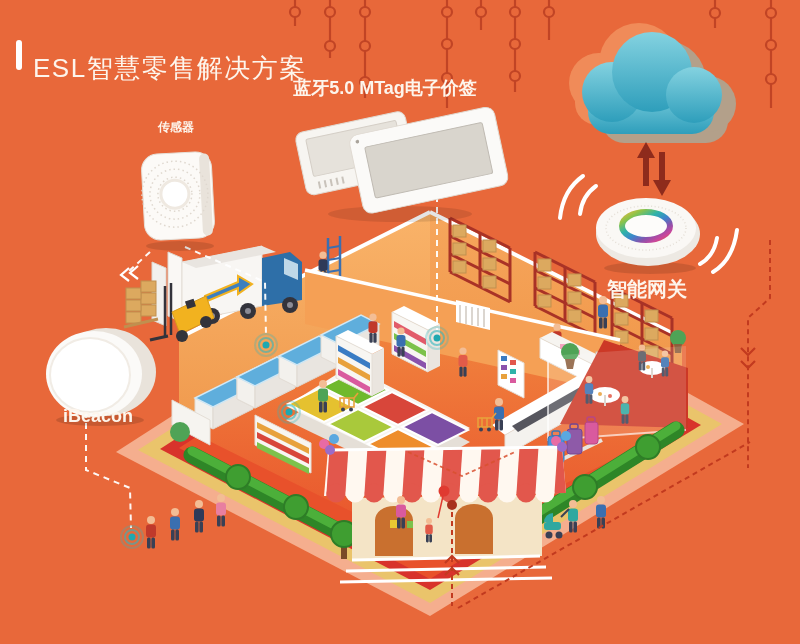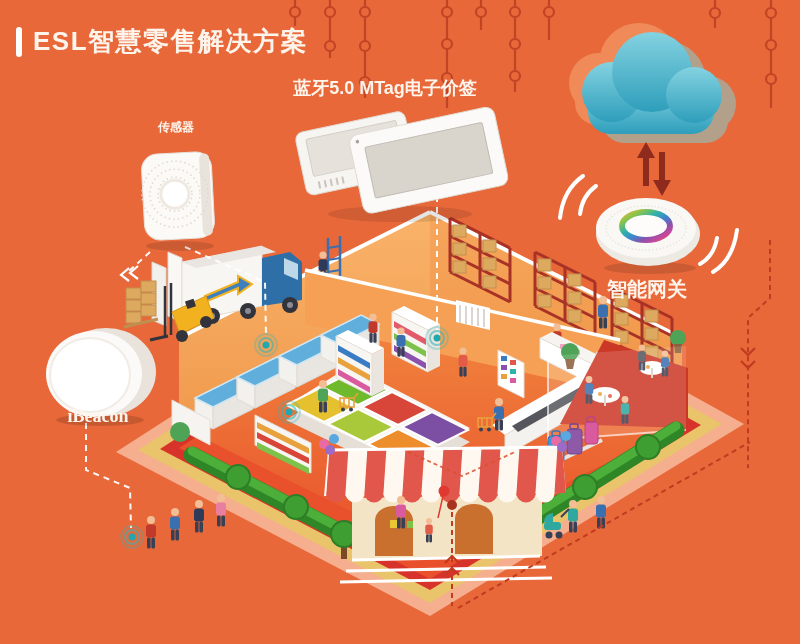--- a/index.html
+++ b/index.html
@@ -2,24 +2,24 @@
 <html><head>
 <meta charset="utf-8">
 <style>
   html,body{margin:0;padding:0;background:#E8683A;}
   .canvas{position:relative;width:800px;height:644px;background:#E8683A;overflow:hidden;
           font-family:"Liberation Sans",sans-serif;}
   .canvas svg{position:absolute;left:0;top:0;z-index:1;}
   .txt{position:absolute;z-index:2;color:#FDF5EC;font-weight:bold;white-space:nowrap;}
   .title-wrap{position:absolute;left:16px;top:24px;z-index:2;display:flex;align-items:center;gap:11px;}
   .title-bar{width:6px;height:30px;background:#FFFFFF;border-radius:3px;}
-  .title-text{font-size:26px;font-weight:bold;color:#FDF5EC;letter-spacing:1.5px;}
+  .title-text{font-size:26px;font-weight:normal;color:#FDF5EC;letter-spacing:1.5px;margin-top:27px;}
   .lbl-mtag{left:385px;top:76px;transform:translateX(-50%);font-size:18px;}
   .lbl-sensor{left:176px;top:119px;transform:translateX(-50%);font-size:12px;}
-  .lbl-ibeacon{left:98px;top:406px;transform:translateX(-50%);font-size:18px;font-family:Liberation Serif, serif;}
+  .lbl-ibeacon{left:98px;top:406px;transform:translateX(-50%);font-size:18px;}
   .lbl-gateway{left:647px;top:276px;transform:translateX(-50%);font-size:20px;}
   .cloud-text{left:648px;top:76px;transform:translateX(-50%);text-align:center;
               font-size:16px;line-height:25px;color:#FFFFFF;}
 </style>
 </head>
 <body>
 
 <div class="canvas">
 
 <svg width="800" height="644" viewBox="0 0 800 644">

